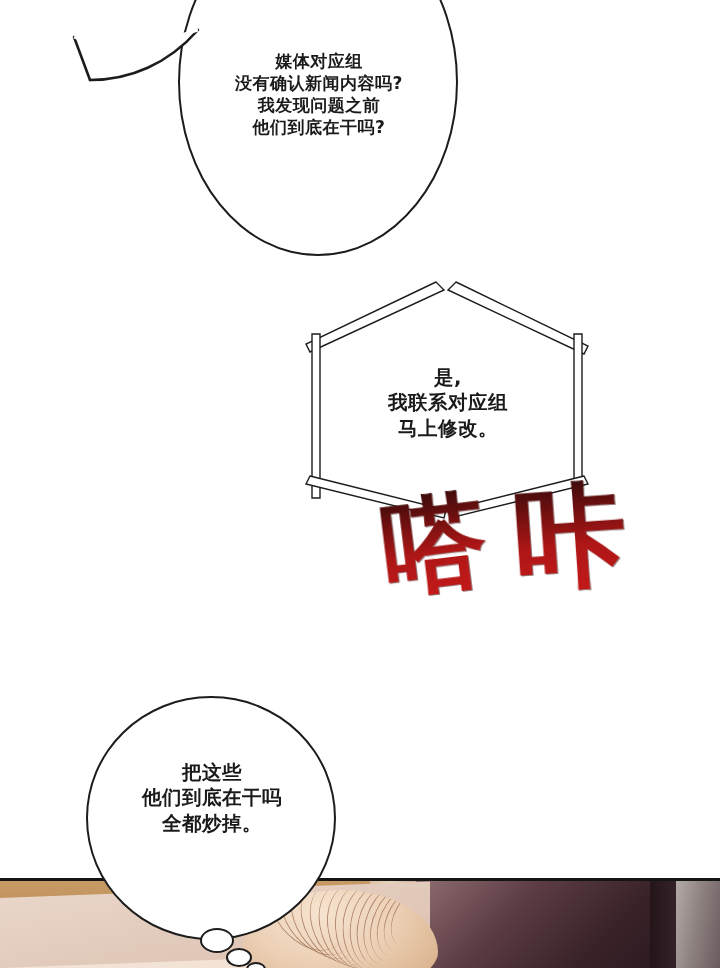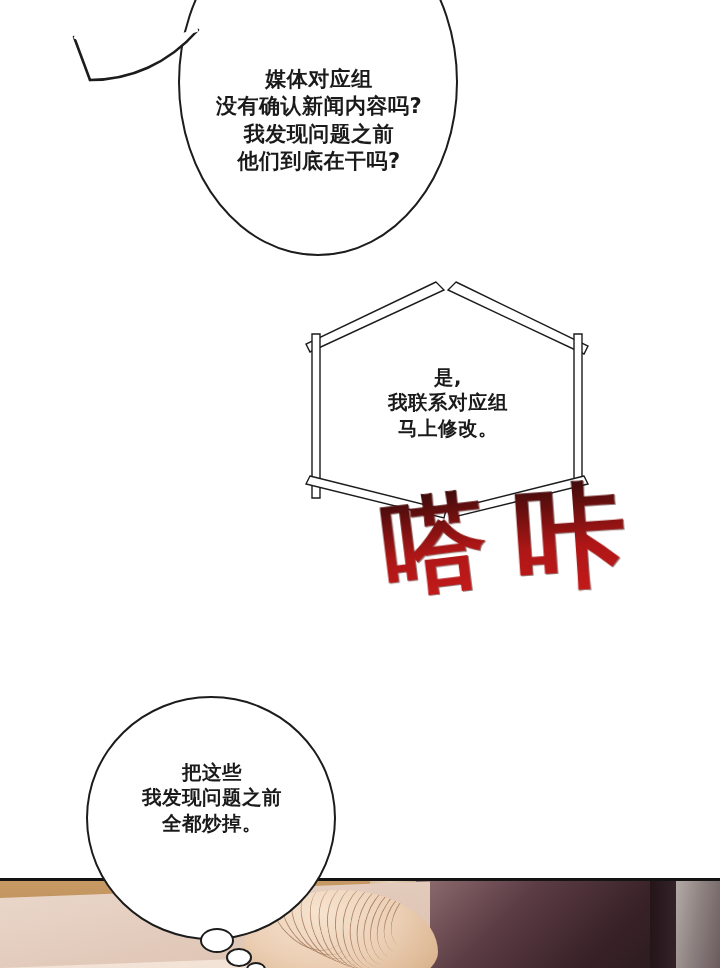--- a/index.html
+++ b/index.html
@@ -47,23 +47,23 @@
   #bubble-round-tail {
     position: absolute;
     left: 72px;
     top: 24px;
     width: 128px;
     height: 64px;
   }
 
   #text-bubble-1 {
     left: 186px;
-    top: 66px;
+    top: 50px;
     width: 266px;
-    font-size: 21px;
+    font-size: 17px;
   }
 
   
   #bubble-hex {
     position: absolute;
     left: 296px;
     top: 276px;
     width: 300px;
     height: 252px;
   }
@@ -261,21 +261,21 @@
 我联系对应组
 马上修改。</div>
 
   <div id="sfx-wrap">
     <div class="sfx-char" id="sfx-char-0">嗒</div>
     <div class="sfx-char" id="sfx-char-1">咔</div>
   </div>
 
   <div id="bubble-thought"></div>
   <div class="bubble-text" id="text-bubble-3">把这些
-我发现问题之前
+他们到底在干吗
 全都炒掉。</div>
   <div class="thought-dot" id="thought-dot-0"></div>
   <div class="thought-dot" id="thought-dot-1"></div>
   <div class="thought-dot" id="thought-dot-2"></div>
 
   <div id="scene">
     <div id="scene-divider"></div>
     <div id="scene-wall"></div>
     <div id="scene-backwall"></div>
     <div id="scene-backwall-edge"></div>

